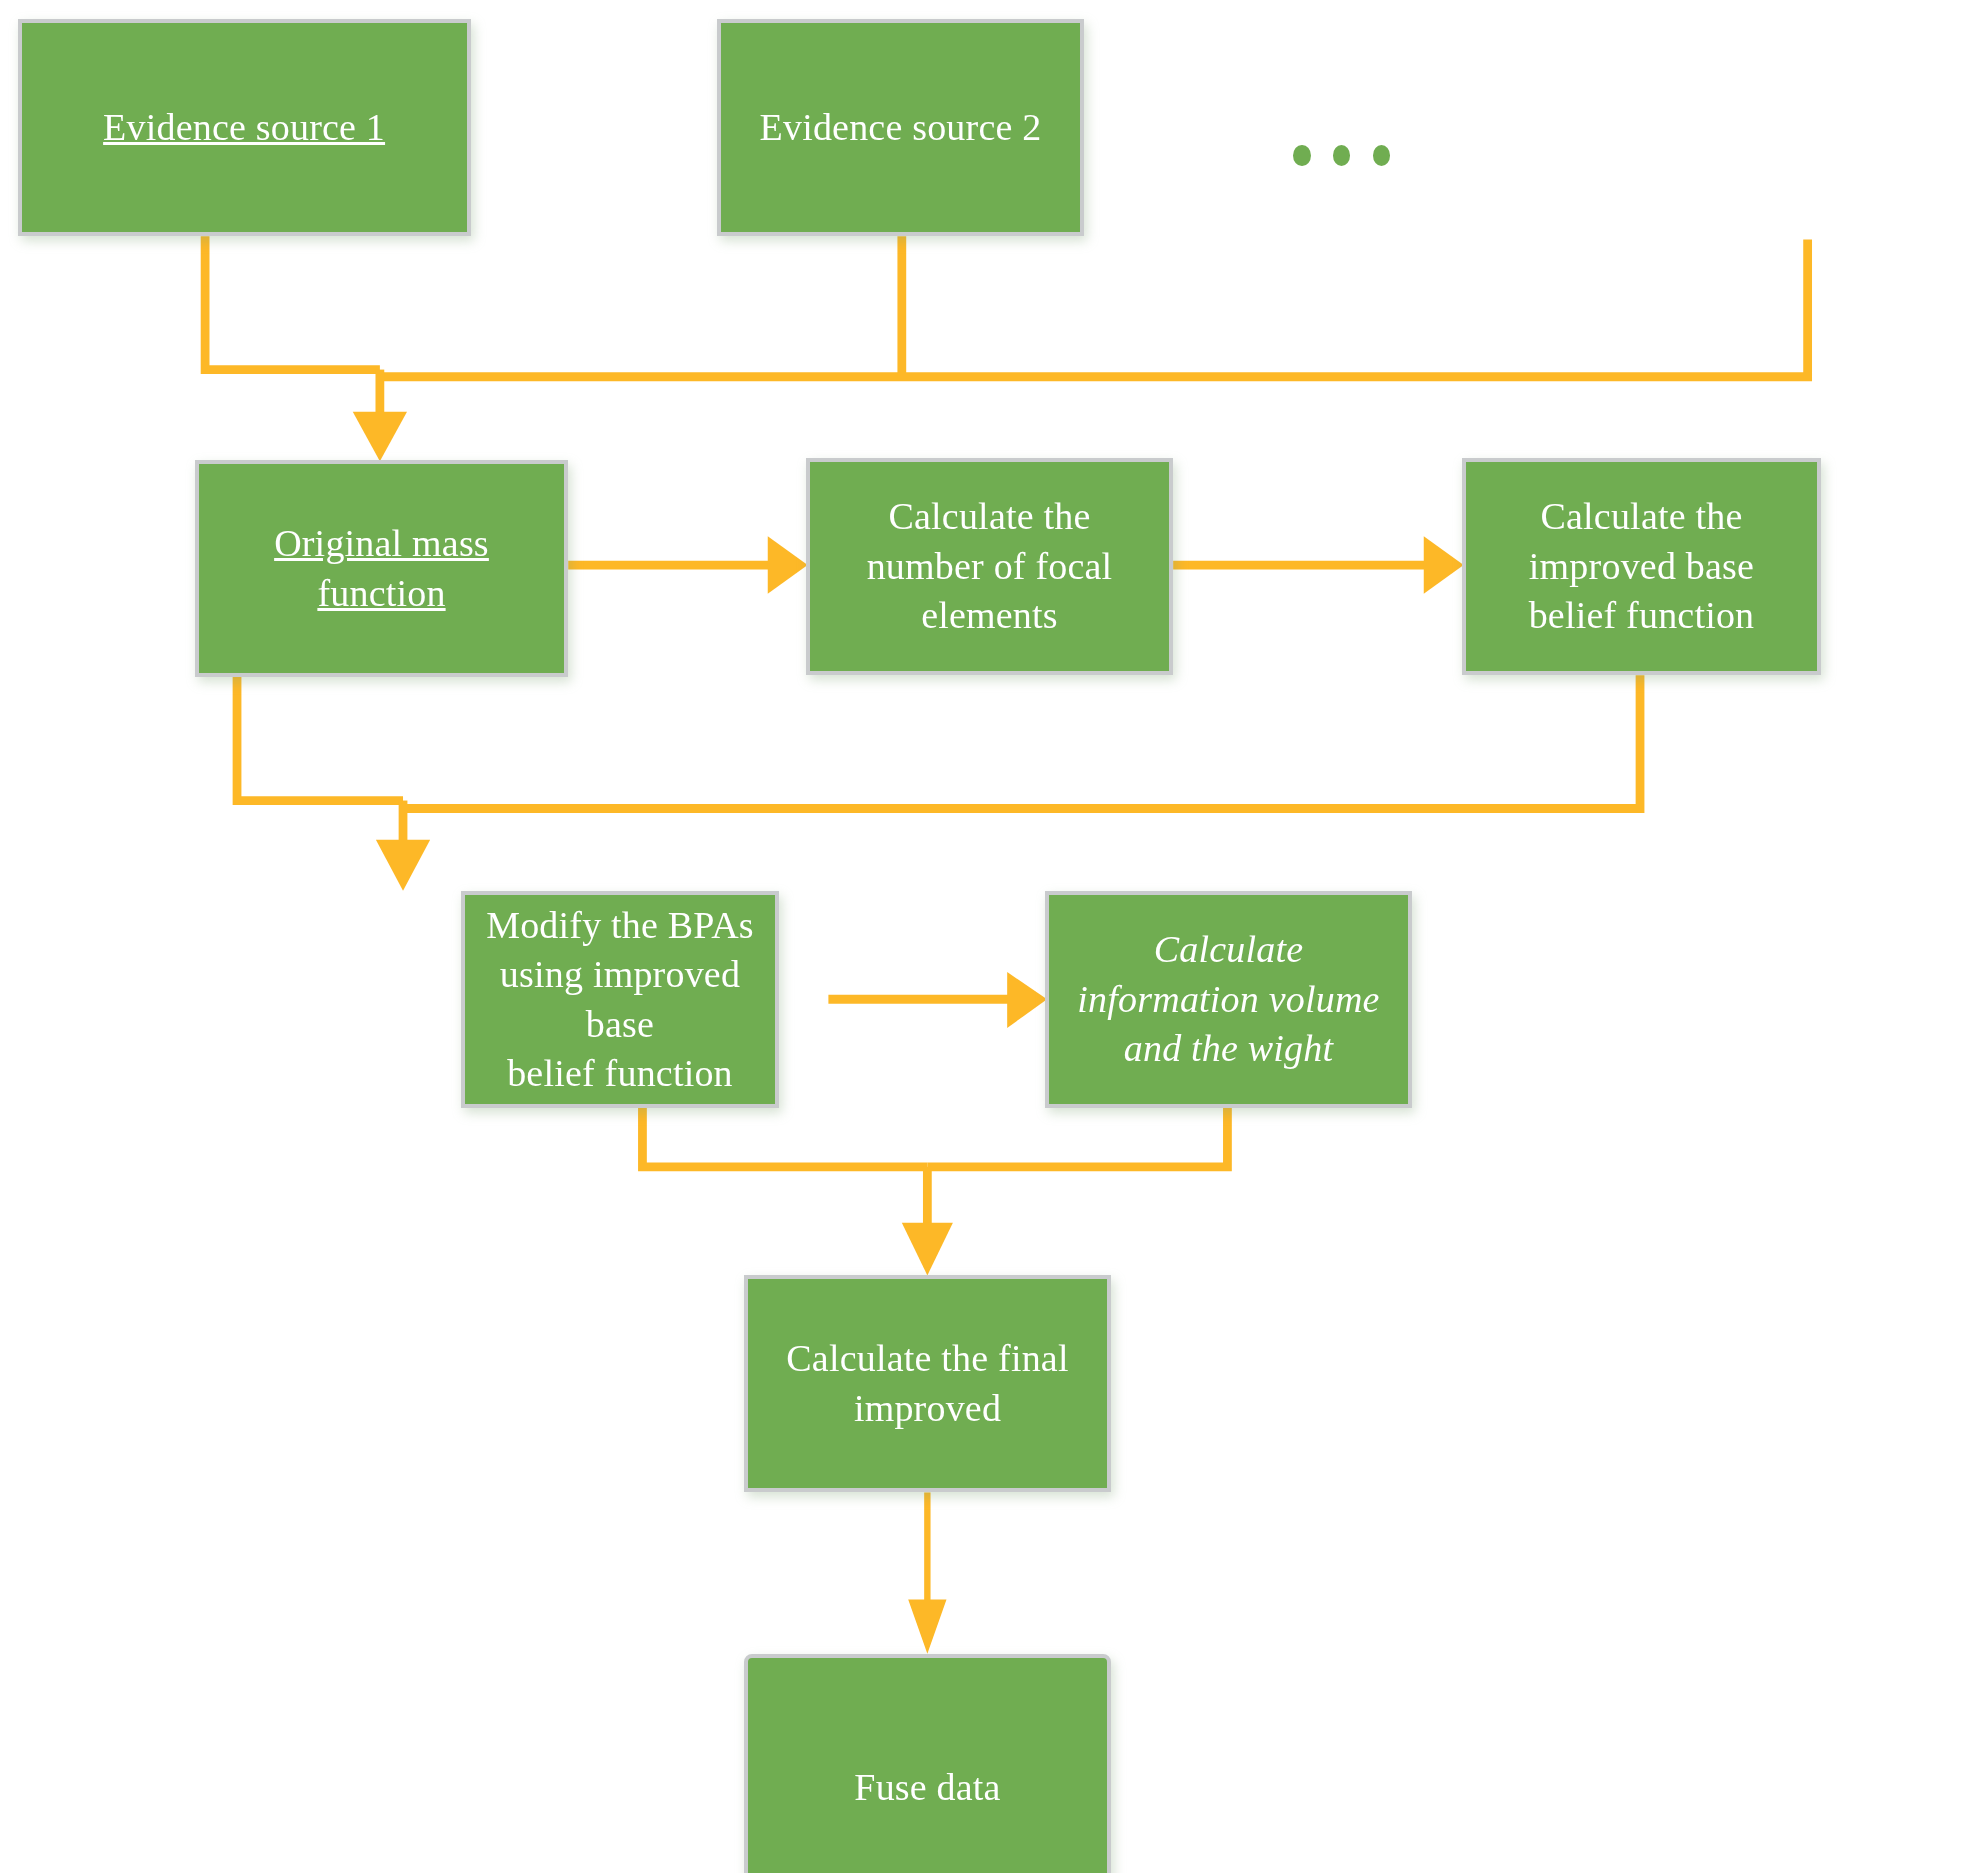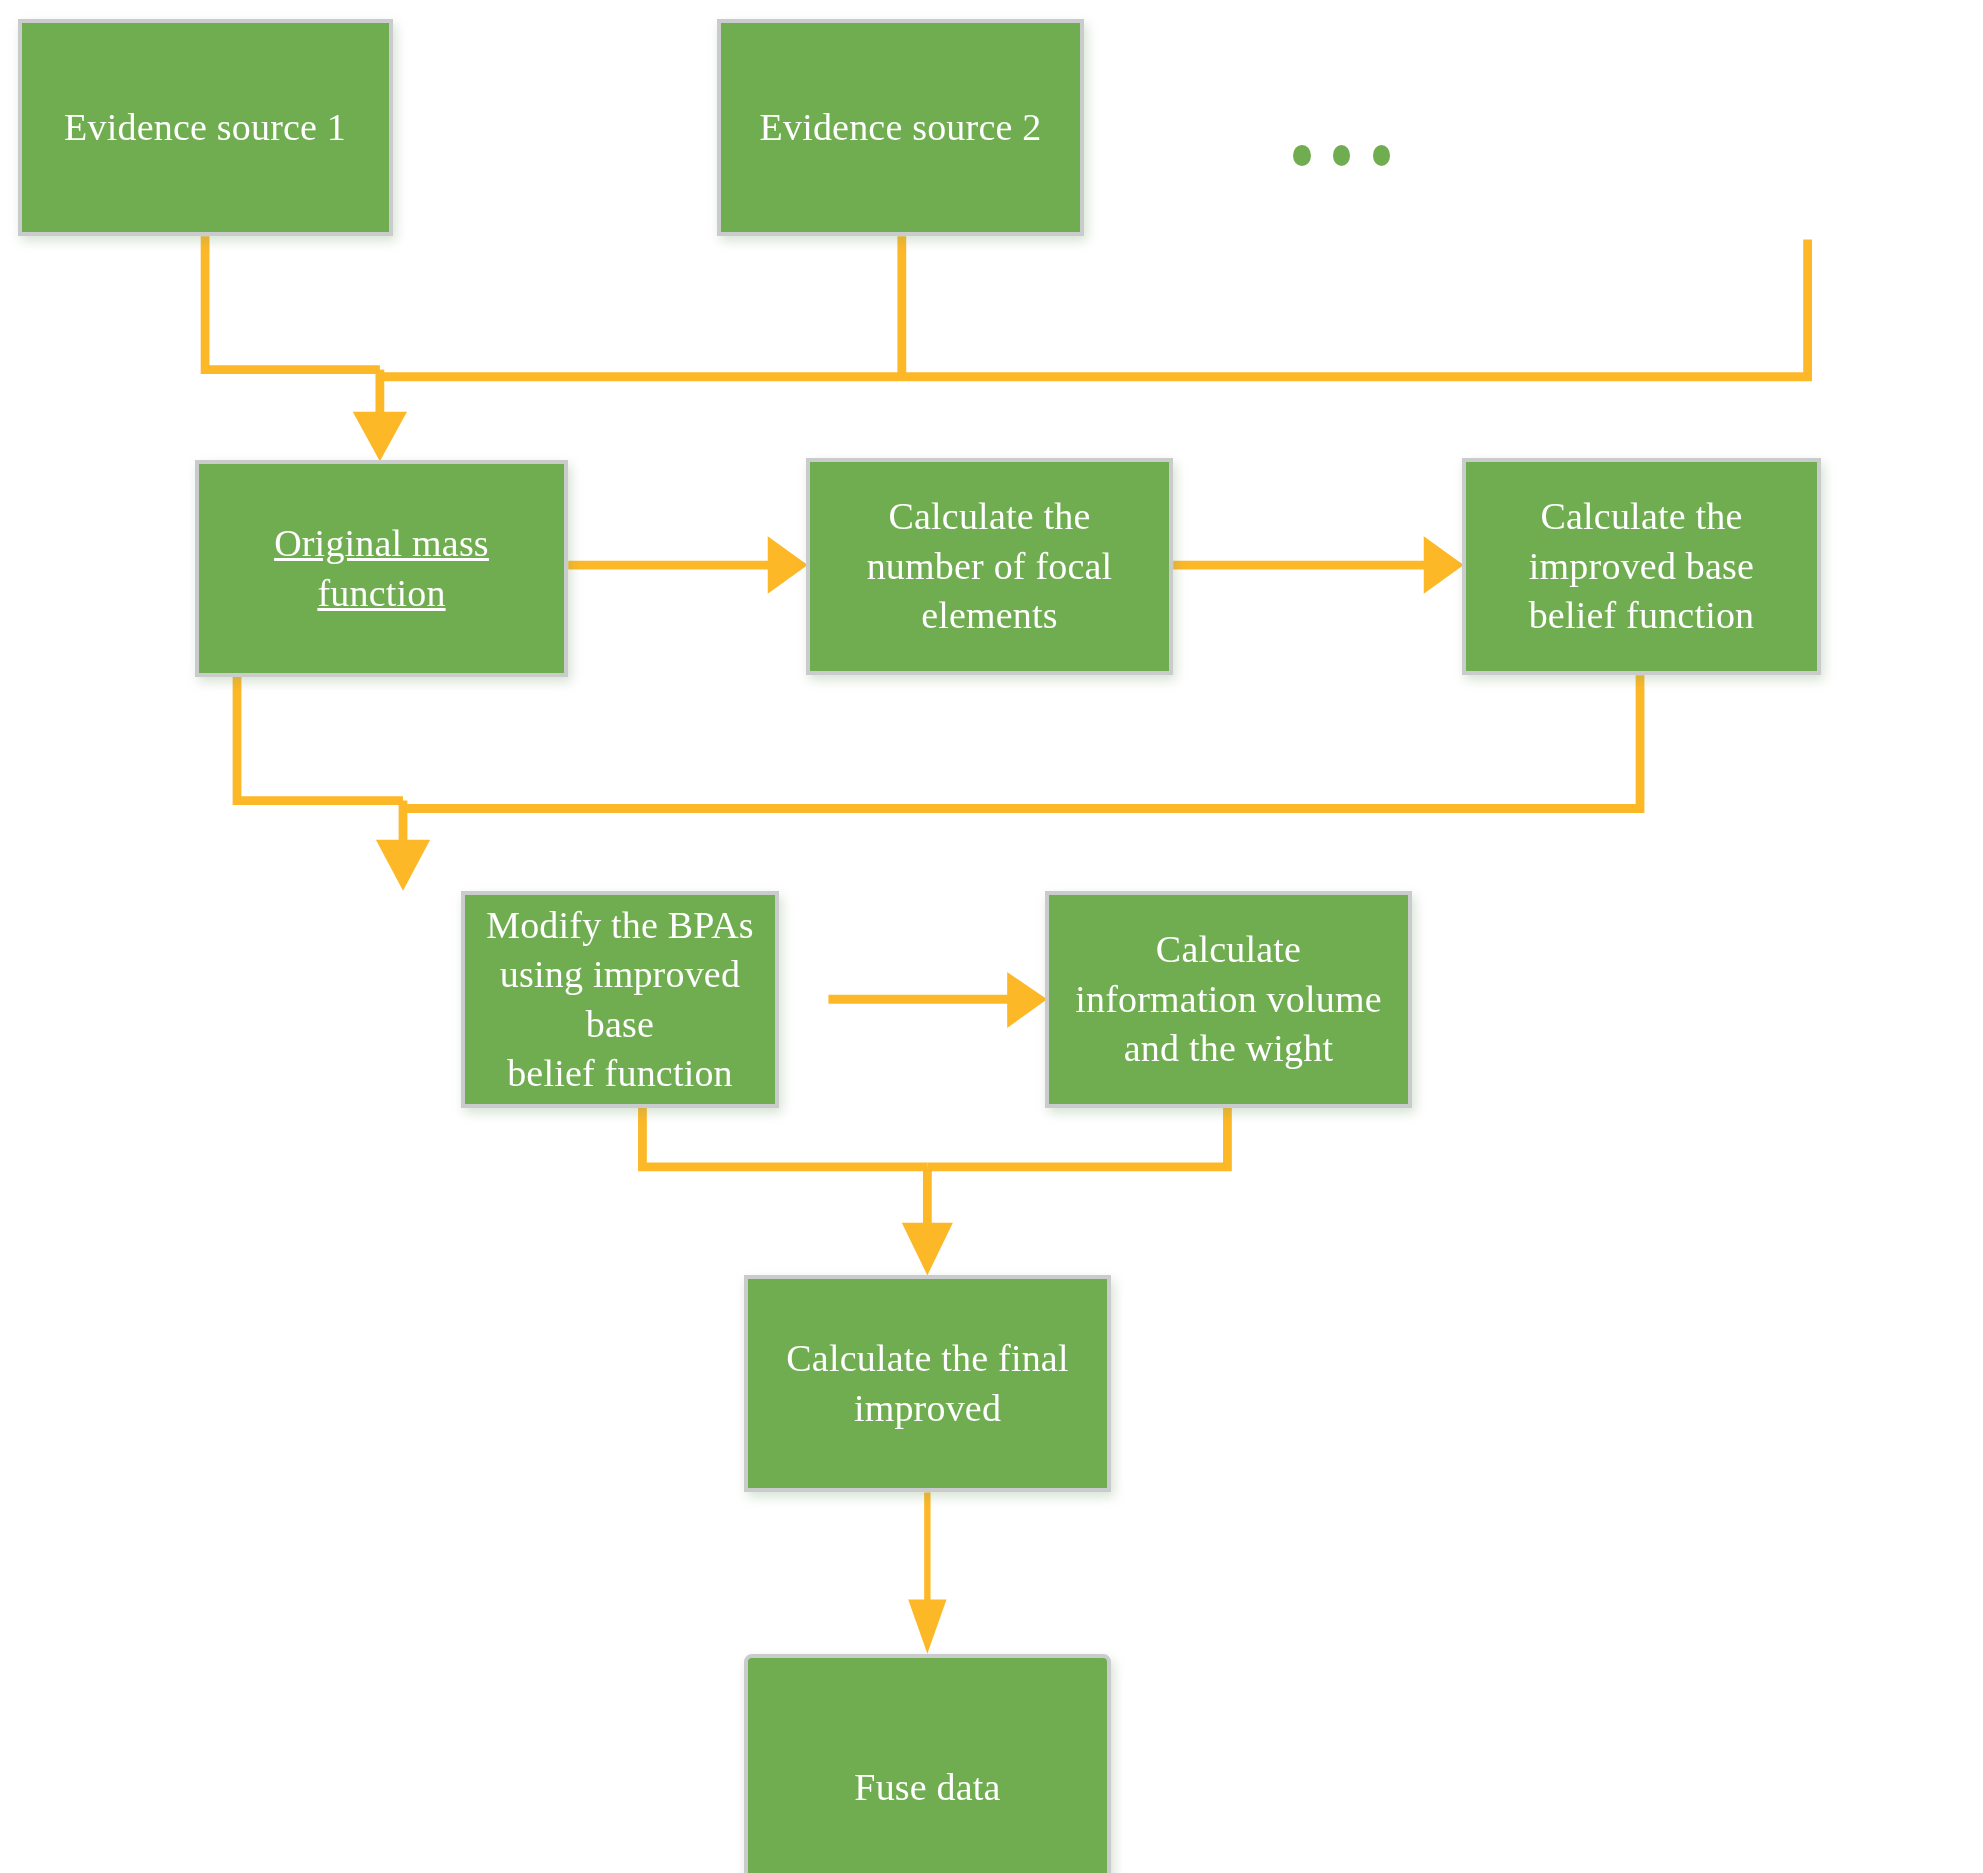--- a/index.html
+++ b/index.html
@@ -113,21 +113,21 @@
 
     <path class="conn" d="M 805 1388 L 805 1462 L 1162 1462"></path>
     <path class="conn" d="M 1538 1388 L 1538 1462 L 1162 1462"></path>
     <path class="conn" d="M 1162 1462 L 1162 1538"></path>
     <polygon class="arrowhead" points="1130,1532 1194,1532 1162,1598"></polygon>
 
     <path class="conn-thin" d="M 1162 1870 L 1162 2010"></path>
     <polygon class="arrowhead" points="1138,2004 1186,2004 1162,2072"></polygon>
   </svg>
 
-  <div class="node" style="left: 17.6px; top: 19px; width: 375px; height: 217px;">
+  <div class="node" style="left: 17.6px; top: 19px; width: 453px; height: 217px; text-decoration: underline;">
     <span class="label">Evidence source 1</span>
   </div>
 
   <div class="node" style="left: 717px; top: 19px; width: 367px; height: 217px;">
     <span class="label">Evidence source 2</span>
   </div>
 
   <div id="ellipsis" style="left: 1293px; top: 145px;">
     <span class="dot"></span>
     <span class="dot"></span>
@@ -151,21 +151,21 @@
 improved base
 belief function</span>
   </div>
 
   <div class="node" style="left: 461px; top: 891px; width: 318px; height: 217px;">
     <span class="label">Modify the BPAs
 using improved base
 belief function</span>
   </div>
 
-  <div class="node" style="left: 1045px; top: 891px; width: 367px; height: 217px;">
+  <div class="node" style="left: 1045px; top: 891px; width: 367px; height: 217px; font-style: italic;">
     <span class="label">Calculate
 information volume
 and the wight</span>
   </div>
 
   <div class="node" style="left: 744px; top: 1275px; width: 367px; height: 217px;">
     <span class="label">Calculate the final
 improved</span>
   </div>
 

